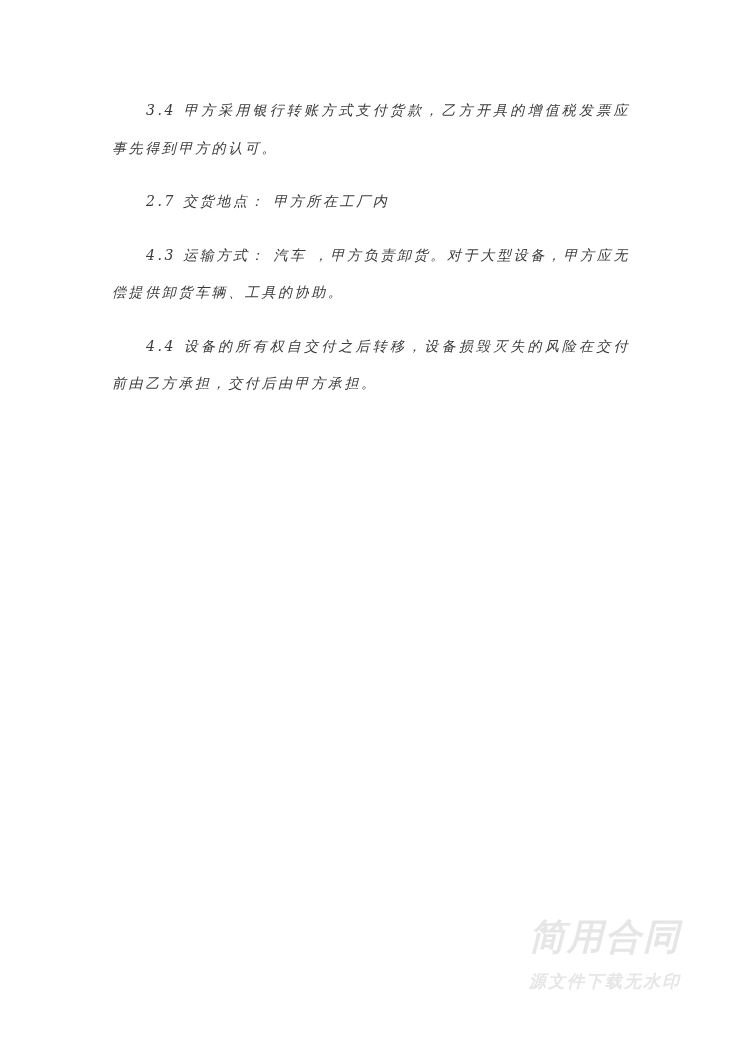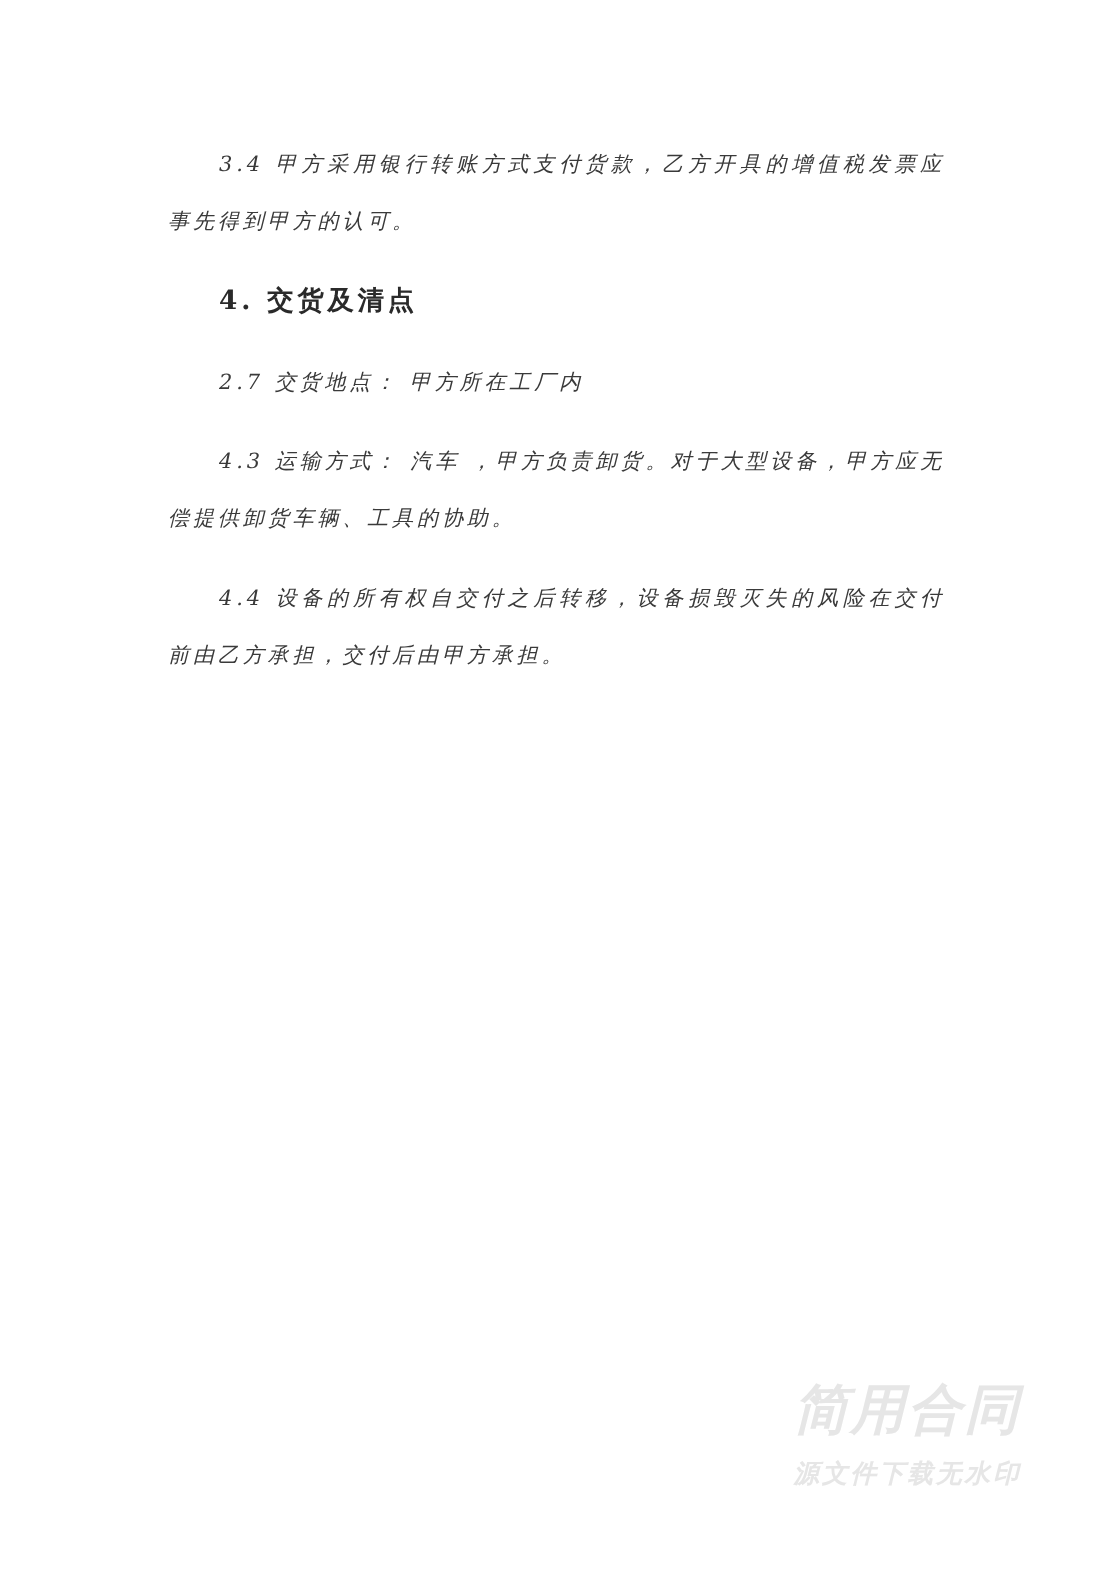--- a/index.html
+++ b/index.html
@@ -12,32 +12,31 @@
   .para {
     font-size: 14px; line-height: 37.5px; letter-spacing: 2.6px;
     text-indent: 34px; margin: 0 0 16px 0; text-align: justify; font-style: italic;
   }
   .heading {
     font-size: 17.5px; line-height: 37.5px; letter-spacing: 2.6px;
     text-indent: 34px; margin: 0 0 16px 0; font-weight: bold; color: #2a2a2a;
   }
   .watermark {
     position: absolute; left: 510px; top: 918px; width: 190px; text-align: center;
-    font-family: Liberation Serif, serif; color: #e6e6e6;
+    font-family: Liberation Mono, monospace; color: #e6e6e6;
     font-style: italic; font-weight: bold;
   }
   .wm-main { font-size: 36px; letter-spacing: 2px; line-height: 44px; }
   .wm-sub { font-size: 17px; letter-spacing: 2px; line-height: 30px; margin-top: 6px; }
 </style>
 </head>
 <body>
 
 <div class="page">
   <p class="para">3.4 甲方采用银行转账方式支付货款，乙方开具的增值税发票应事先得到甲方的认可。</p>
-  <p class="heading">4. 交货及清点</p>
   <p class="para">2.7 交货地点： 甲方所在工厂内</p>
   <p class="para">4.3 运输方式： 汽车 ，甲方负责卸货。对于大型设备，甲方应无偿提供卸货车辆、工具的协助。</p>
   <p class="para">4.4 设备的所有权自交付之后转移，设备损毁灭失的风险在交付前由乙方承担，交付后由甲方承担。</p>
 </div>
 
 <div class="watermark">
   <div class="wm-main">简用合同</div>
   <div class="wm-sub">源文件下载无水印</div>
 </div>
 

